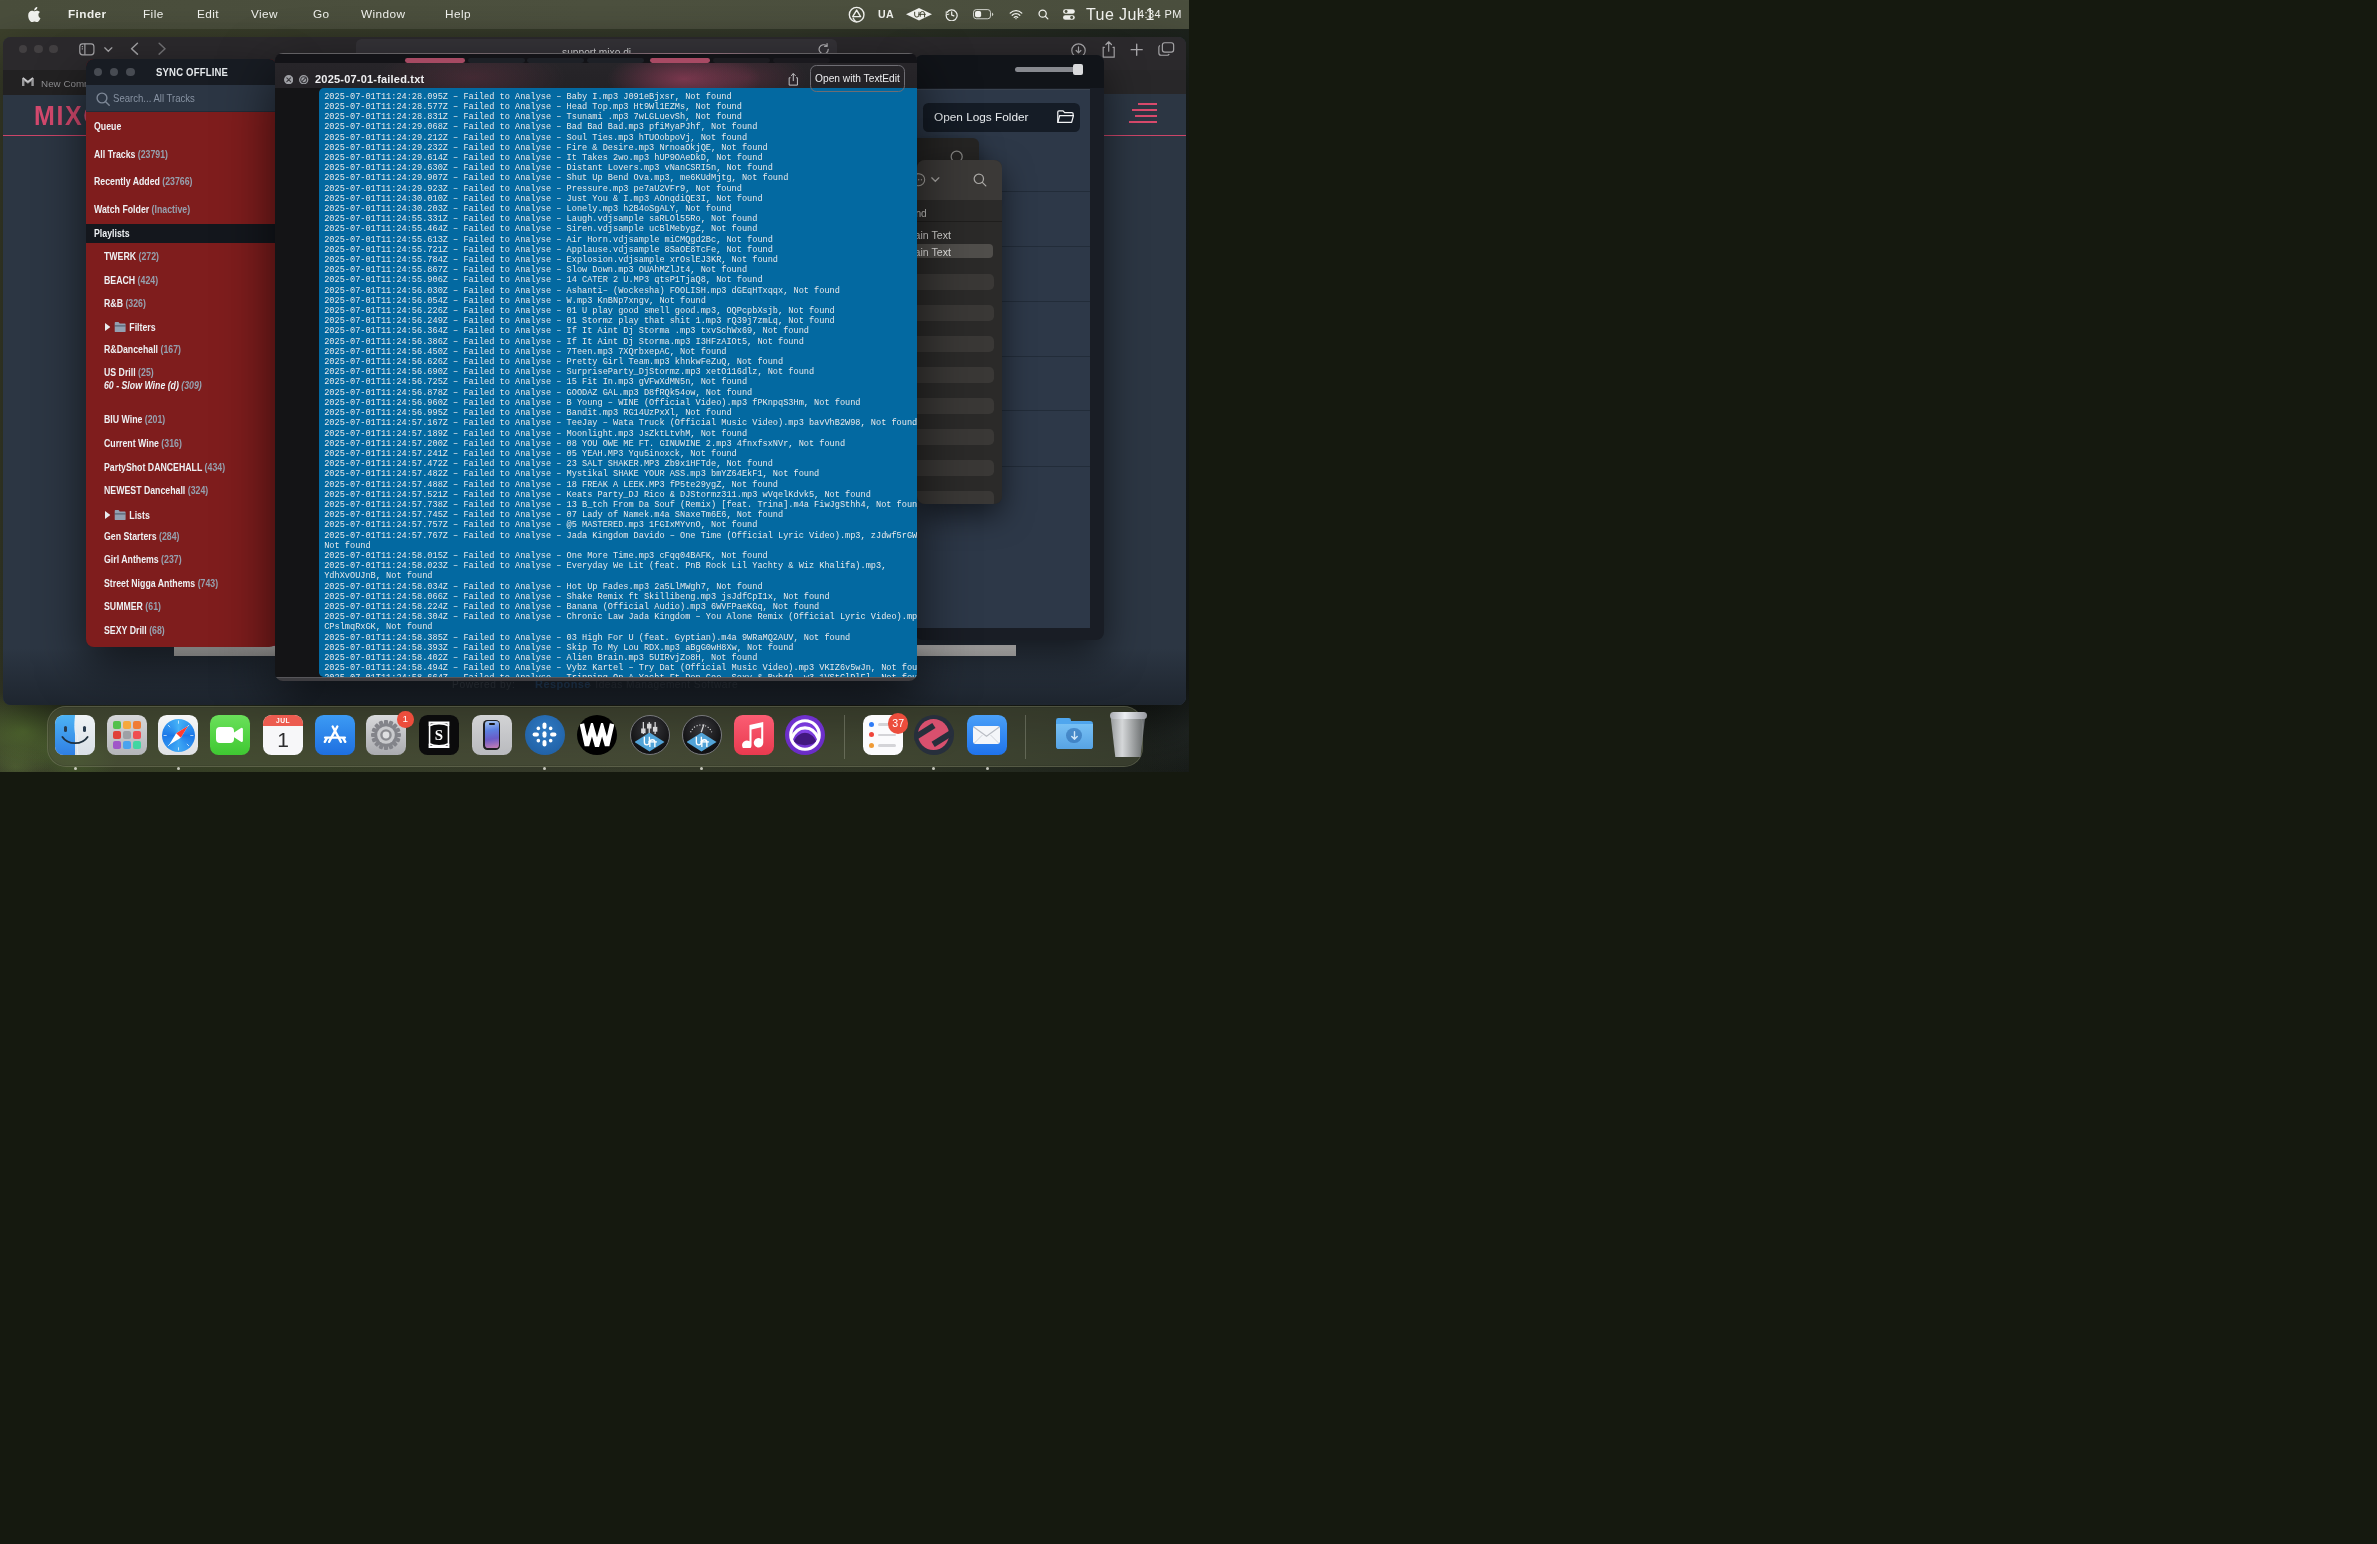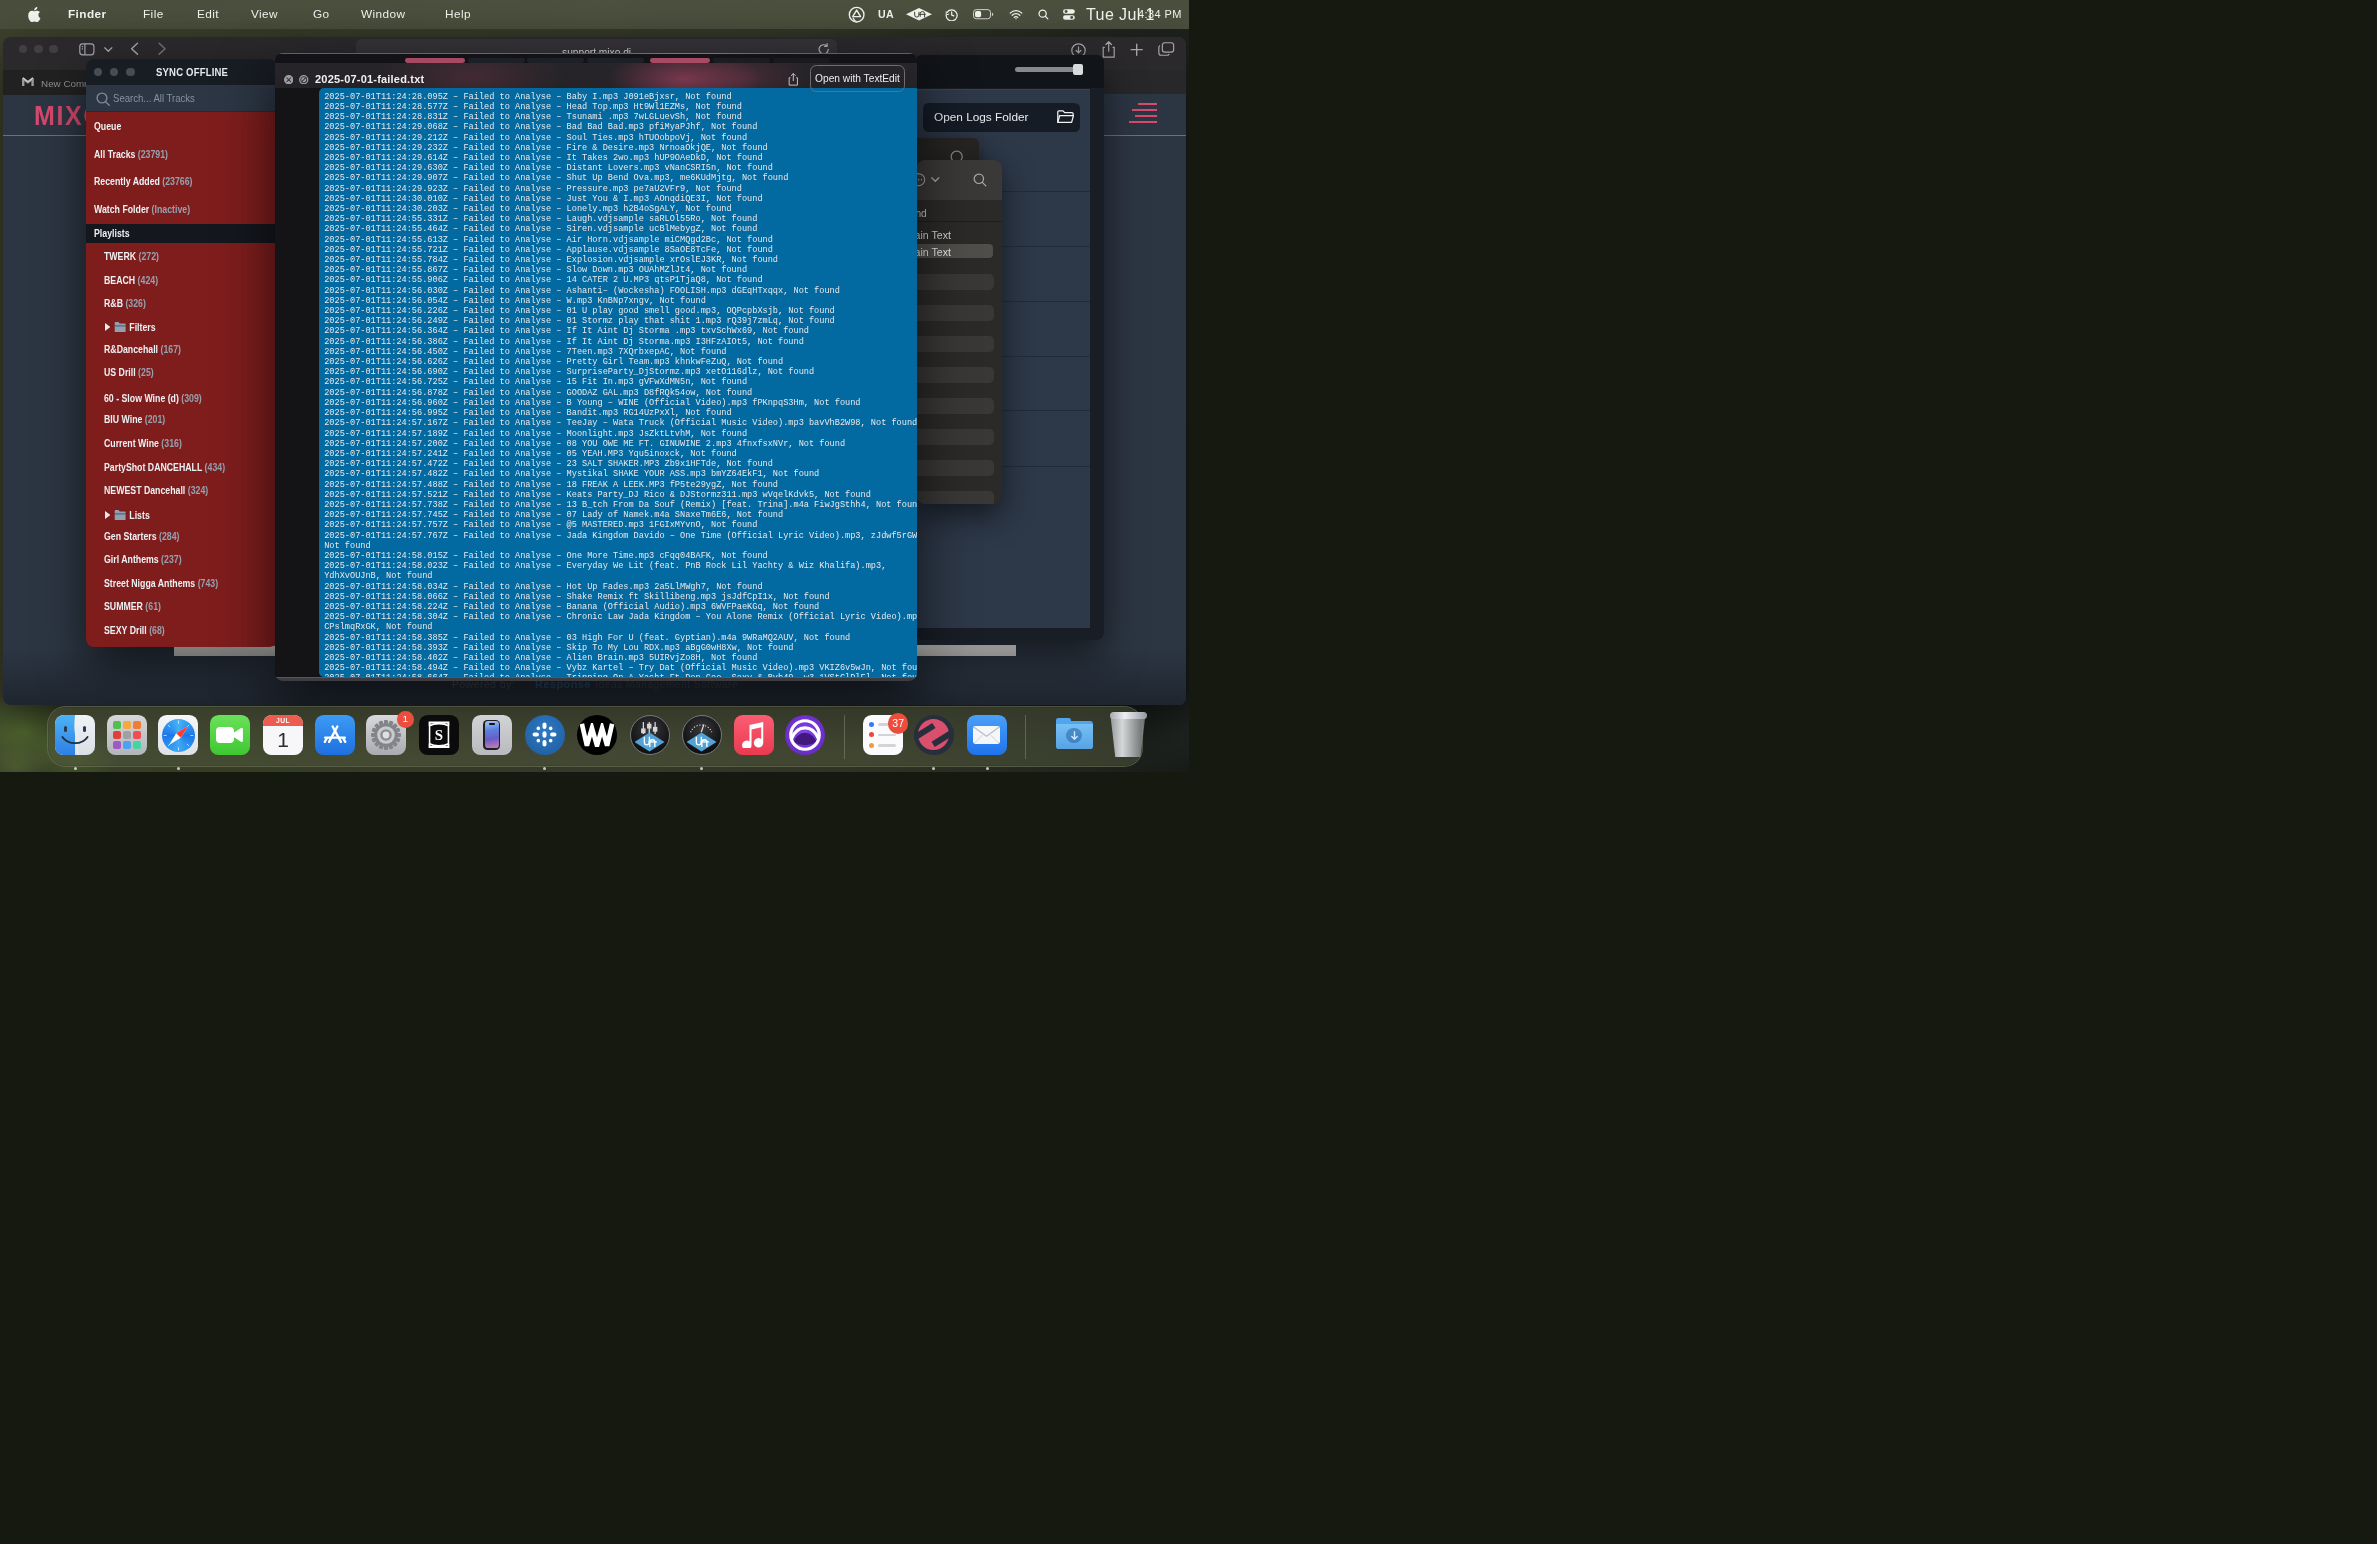--- a/index.html
+++ b/index.html
@@ -288,21 +288,21 @@
     <div class="srow" style="top:212px;"><span style="margin-left:18px">BEACH <span class="cnt">(424)</span></span></div>
     <div class="srow" style="top:235px;"><span style="margin-left:18px">R&amp;B <span class="cnt">(326)</span></span></div>
     <div class="srow" style="top:259px;"><span style="margin-left:19px"><svg width="6.3" height="7.9" viewBox="0 0 8 10" style="margin-right:4.7px">
             <path d="M0 0 L8 5 L0 10 Z" fill="#e8ebee"></path>
           </svg><svg width="13.4" height="10.2" viewBox="0 0 17 13" style="margin-right:3.9px;vertical-align:-1.2px">
             <path d="M0 1.5 a1.5 1.5 0 0 1 1.5-1.5 h4.5 l1.8 2 h7.7 a1.5 1.5 0 0 1 1.5 1.5 v8 a1.5 1.5 0 0 1 -1.5 1.5 h-14 a1.5 1.5 0 0 1 -1.5-1.5 Z" fill="#93a0b1"></path>
             <path d="M0 5 h17" stroke="#2f3947" stroke-width="1"></path>
           </svg>Filters</span></div>
     <div class="srow" style="top:281px;"><span style="margin-left:18px">R&amp;Dancehall <span class="cnt">(167)</span></span></div>
     <div class="srow" style="top:304px;"><span style="margin-left:18px">US Drill <span class="cnt">(25)</span></span></div>
-    <div class="srow" style="top:330px;"><span style="margin-left:18px">60 - Slow Wine (d) <span class="cnt">(309)</span></span></div>
+    <div class="srow" style="top:317px;font-style:italic;"><span style="margin-left:18px">60 - Slow Wine (d) <span class="cnt">(309)</span></span></div>
     <div class="srow" style="top:351px;"><span style="margin-left:18px">BIU Wine <span class="cnt">(201)</span></span></div>
     <div class="srow" style="top:375px;"><span style="margin-left:18px">Current Wine <span class="cnt">(316)</span></span></div>
     <div class="srow" style="top:399px;"><span style="margin-left:18px">PartyShot DANCEHALL <span class="cnt">(434)</span></span></div>
     <div class="srow" style="top:422px;"><span style="margin-left:18px">NEWEST Dancehall <span class="cnt">(324)</span></span></div>
     <div class="srow" style="top:447px;"><span style="margin-left:19px"><svg width="6.3" height="7.9" viewBox="0 0 8 10" style="margin-right:4.7px">
             <path d="M0 0 L8 5 L0 10 Z" fill="#e8ebee"></path>
           </svg><svg width="13.4" height="10.2" viewBox="0 0 17 13" style="margin-right:3.9px;vertical-align:-1.2px">
             <path d="M0 1.5 a1.5 1.5 0 0 1 1.5-1.5 h4.5 l1.8 2 h7.7 a1.5 1.5 0 0 1 1.5 1.5 v8 a1.5 1.5 0 0 1 -1.5 1.5 h-14 a1.5 1.5 0 0 1 -1.5-1.5 Z" fill="#93a0b1"></path>
             <path d="M0 5 h17" stroke="#2f3947" stroke-width="1"></path>
           </svg>Lists</span></div>

